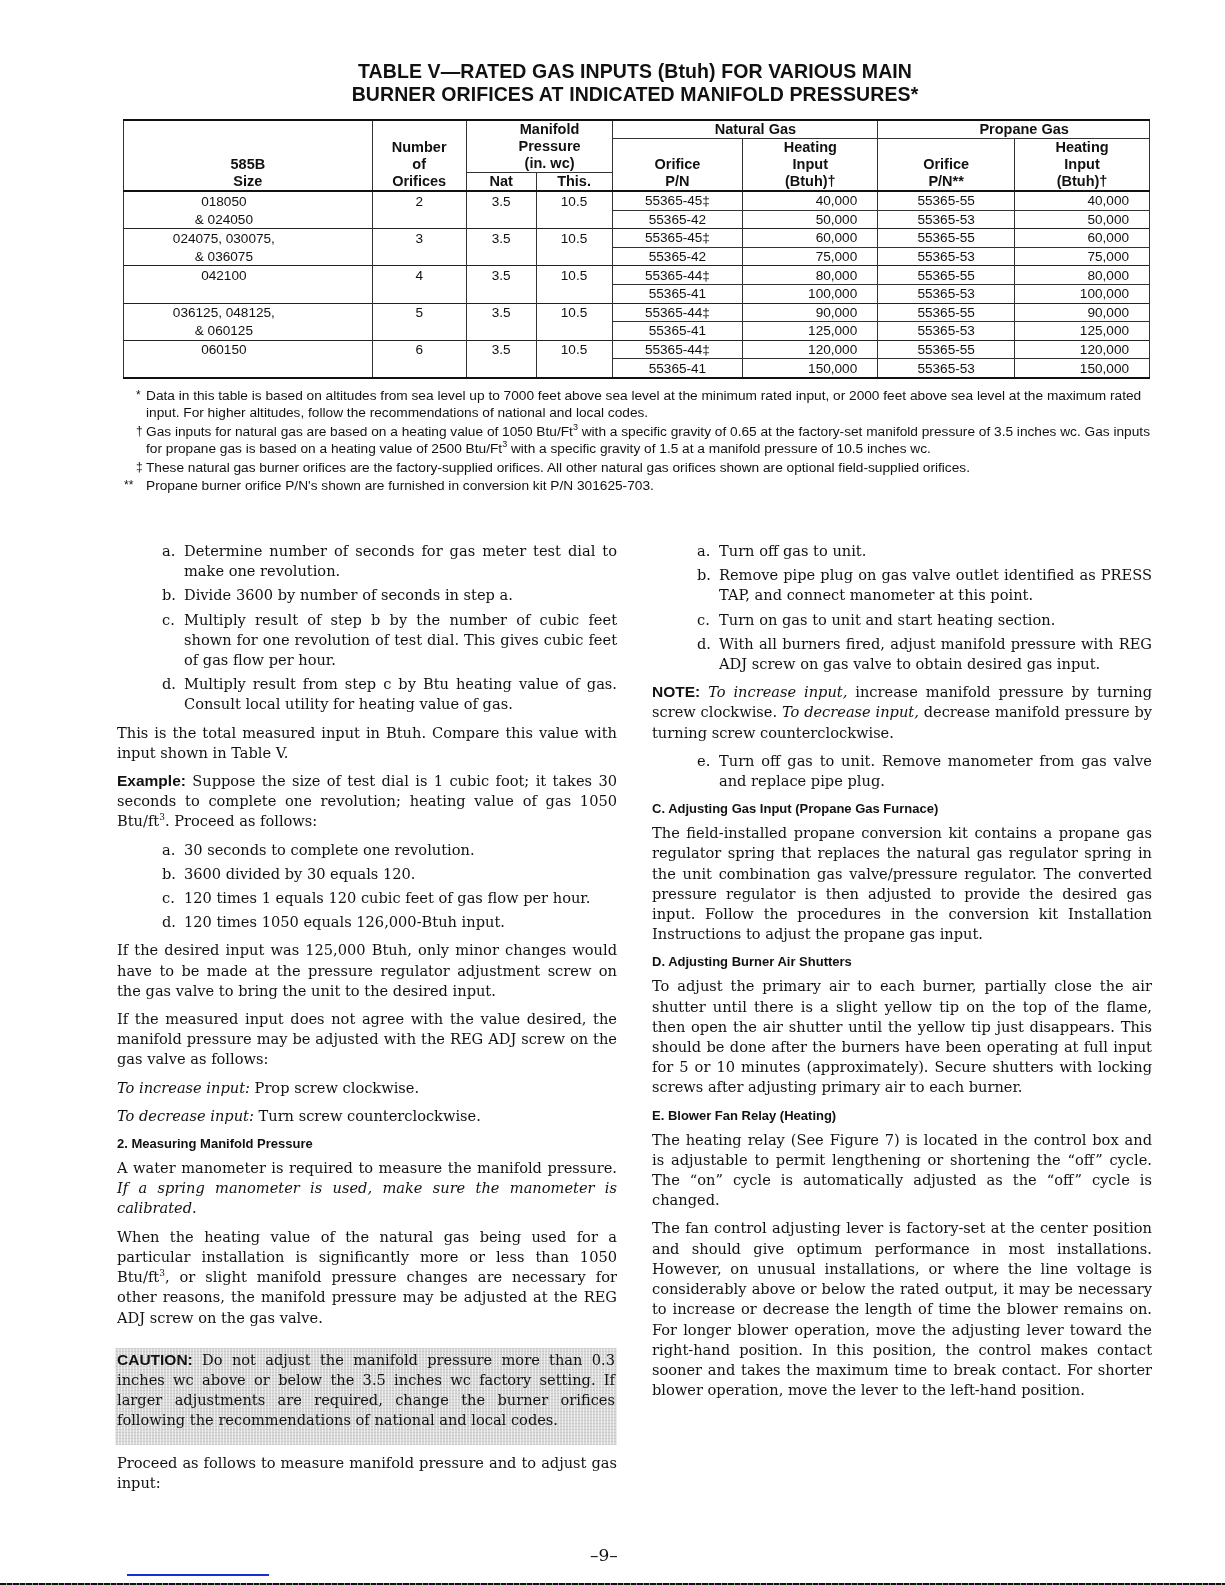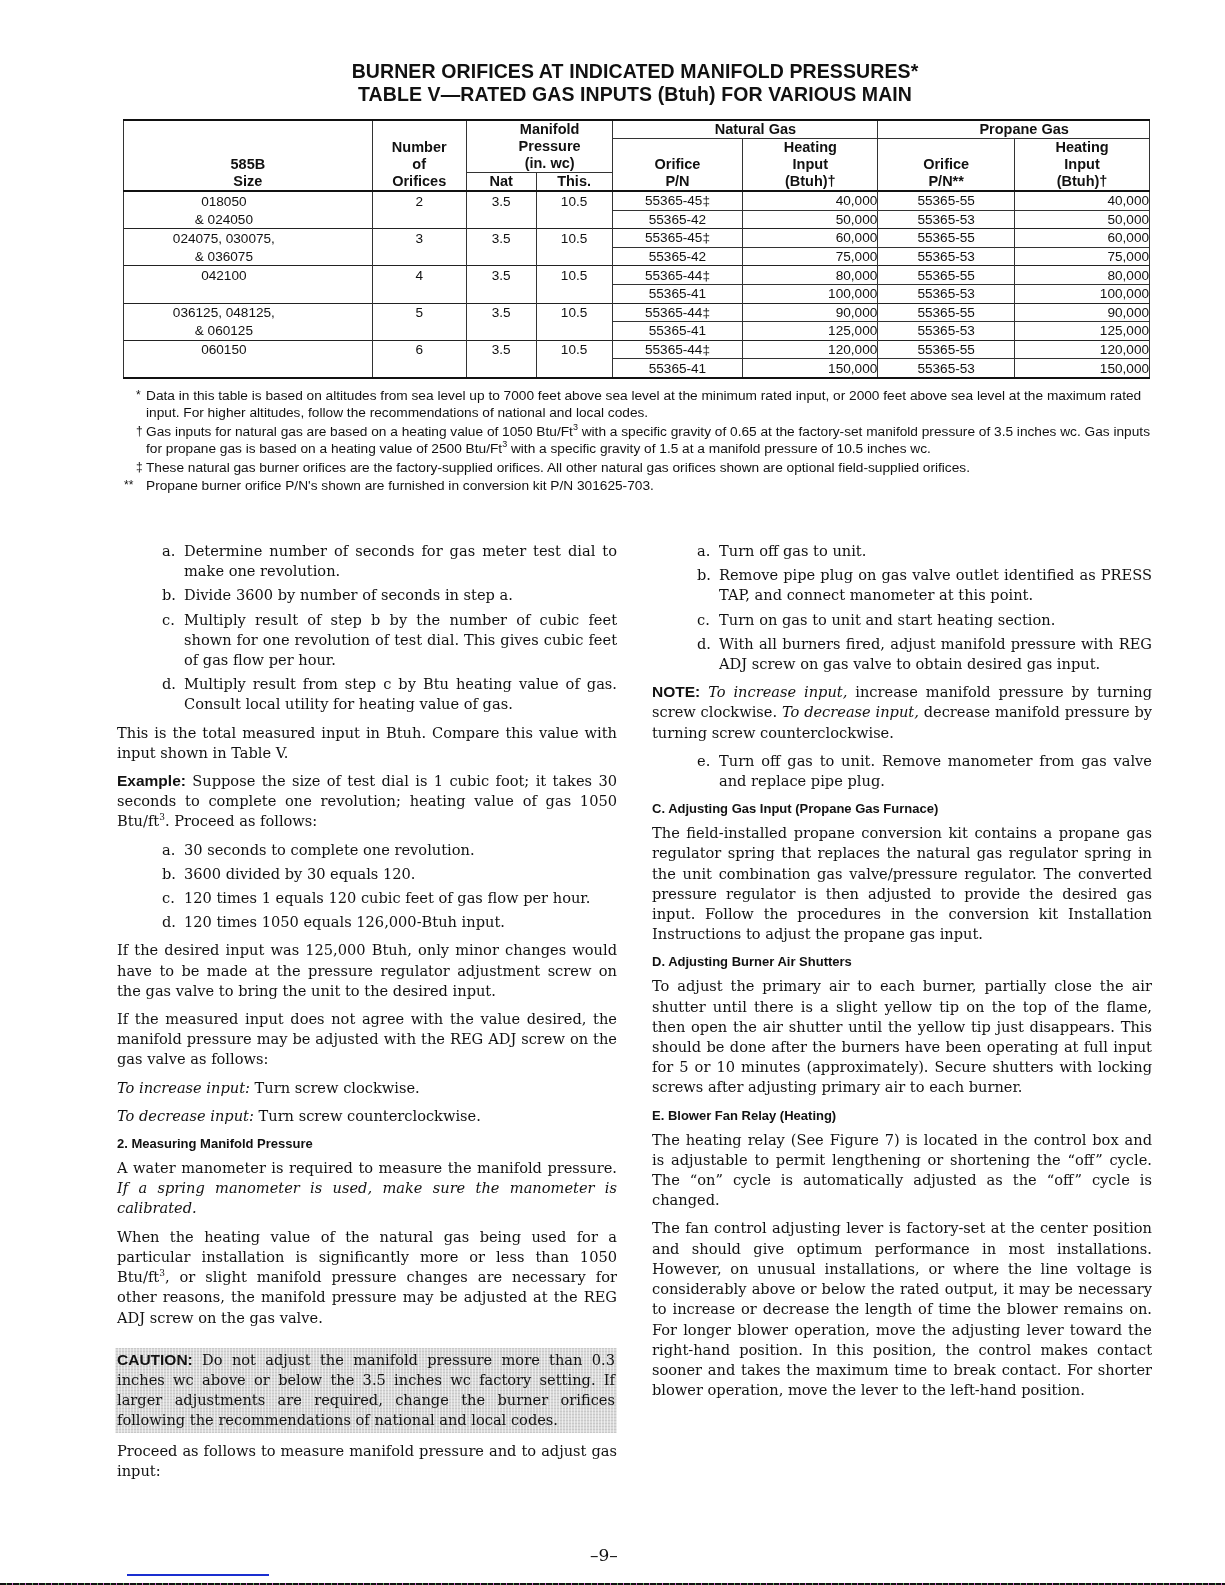--- a/index.html
+++ b/index.html
@@ -11,21 +11,21 @@
   table.gas { position: absolute; left: 123px; top: 119px; width: 1027px; border-collapse: collapse;
               font-family: "Liberation Sans", sans-serif; font-size: 13.6px; }
   table.gas th, table.gas td { border-left: 1.5px solid #333; border-right: 1.5px solid #333; padding: 0 2px; text-align: center; }
   table.gas th { font-weight: bold; font-size: 14.5px; line-height: 17px; vertical-align: bottom; }
   table.gas thead tr.h1 th { border-top: 2px solid #111; }
   table.gas thead tr.h3 th { border-bottom: 2px solid #111; }
   table.gas td { line-height: 17px; height: 17.6px; }
   table.gas .sub td.pn, table.gas .sub td.btu { border-top: 1px solid #333; }
   table.gas tr.grp-start td { border-top: 1.5px solid #222; }
   table.gas tbody tr:last-child td { border-bottom: 2px solid #111; }
-  table.gas td.btu { text-align: right; padding-right: 0; }
+  table.gas td.btu { text-align: right; padding-right: 20px; }
   table.gas td.pn { text-align: center; }
   table.gas td.size { text-align: center; padding-right: 50px; }
   table.gas th.uline { border-bottom: 1.5px solid #333; padding-left: 23px; }
 
   .notes { position: absolute; left: 128px; top: 387px; width: 1025px; font-family: "Liberation Sans", sans-serif;
            font-size: 13.7px; line-height: 17.4px; }
   .notes .n { position: relative; padding-left: 18px; }
   .notes .n .mk { position: absolute; left: 8px; top: 0; font-size: 12px; }
   .notes .n.dbl .mk { left: -4px; }
   .notes .n + .n { margin-top: 1px; }
@@ -37,32 +37,32 @@
   .col p { margin: 0 0 8px 0; }
   .li { position: relative; padding-left: 67px; margin-bottom: 4px; }
   .li .lt { position: absolute; left: 45px; top: 0; }
   .rli .lt { left: 45px; }
   .h2 { font-family: "Liberation Sans", sans-serif; font-weight: bold; font-size: 13px; margin: 6px 0 4px 0; line-height: 20px; }
   .lbl { font-family: "Liberation Sans", sans-serif; font-weight: bold; font-size: 15.5px; }
   .it { font-style: italic; }
   .caution { background-color: #d9d9d9;
              background-image: repeating-linear-gradient(90deg, rgba(255,255,255,0.55) 0 1px, transparent 1px 3px),
                                repeating-linear-gradient(0deg, rgba(0,0,0,0.08) 0 1px, transparent 1px 3px);
-             margin: 4px 0 8px -2px; padding: 2px 2px 2px 2px; }
+             margin: 4px 0 8px -2px; padding: 2px 2px 14px 2px; }
   .pagenum { position: absolute; left: 590px; top: 1545px; font-family: "DejaVu Serif", serif; font-size: 17px; }
   .blue-rule { position: absolute; left: 127px; top: 1574px; width: 142px; height: 2px; background: #1a2fd0; }
   .bottom-rule { position: absolute; left: 0; top: 1583px; width: 1225px; height: 2px;
                  background: repeating-linear-gradient(90deg, #111 0 6px, #6a6 6px 7px, #111 7px 12px, #c6c 12px 13px); }
 </style>
 </head>
 <body>
 
 <div class="title">
+  <div>TABLE V—RATED GAS INPUTS (Btuh) FOR VARIOUS MAIN</div>
   <div>BURNER ORIFICES AT INDICATED MANIFOLD PRESSURES*</div>
-  <div>TABLE V—RATED GAS INPUTS (Btuh) FOR VARIOUS MAIN</div>
 </div>
 
 <table class="gas">
   <colgroup>
     <col style="width:249px">
       <col style="width:94px">
       <col style="width:70px">
       <col style="width:76px">
     <col style="width:131px">
       <col style="width:135px">
@@ -251,21 +251,21 @@
 
   <p><span class="lbl">Example:</span><span> Suppose the size of test dial is 1 cubic foot; it takes 30 seconds to complete one revolution; heating value of gas 1050 Btu/ft</span><sup>3</sup><span>. Proceed as follows:</span></p>
 
   <div class="li"><span class="lt">a.</span><span>30 seconds to complete one revolution.</span></div>
   <div class="li"><span class="lt">b.</span><span>3600 divided by 30 equals 120.</span></div>
   <div class="li"><span class="lt">c.</span><span>120 times 1 equals 120 cubic feet of gas flow per hour.</span></div>
   <div class="li" style="margin-bottom:8px;"><span class="lt">d.</span><span>120 times 1050 equals 126,000-Btuh input.</span></div>
 
   <p>If the desired input was 125,000 Btuh, only minor changes would have to be made at the pressure regulator adjustment screw on the gas valve to bring the unit to the desired input.</p>
   <p>If the measured input does not agree with the value desired, the manifold pressure may be adjusted with the REG ADJ screw on the gas valve as follows:</p>
-  <p><span class="it">To increase input:</span><span> Turn screw clockwise.</span></p>
+  <p><span class="it">To increase input:</span><span> Prop screw clockwise.</span></p>
   <p><span class="it">To decrease input:</span><span> Turn screw counterclockwise.</span></p>
 
   <div class="h2">2.  Measuring Manifold Pressure</div>
   <p><span>A water manometer is required to measure the manifold pressure. </span><span class="it">If a spring manometer is used, make sure the manometer is calibrated.</span></p>
   <p style="margin-bottom:20px;"><span>When the heating value of the natural gas being used for a particular installation is significantly more or less than 1050 Btu/ft</span><sup>3</sup><span>, or slight manifold pressure changes are necessary for other reasons, the manifold pressure may be adjusted at the REG ADJ screw on the gas valve.</span></p>
 
   <div class="caution"><span class="lbl">CAUTION:</span><span> Do not adjust the manifold pressure more than 0.3 inches wc above or below the 3.5 inches wc factory setting. If larger adjustments are required, change the burner orifices following the recommendations of national and local codes.</span></div>
 
   <p>Proceed as follows to measure manifold pressure and to adjust gas input:</p>
 </div>

